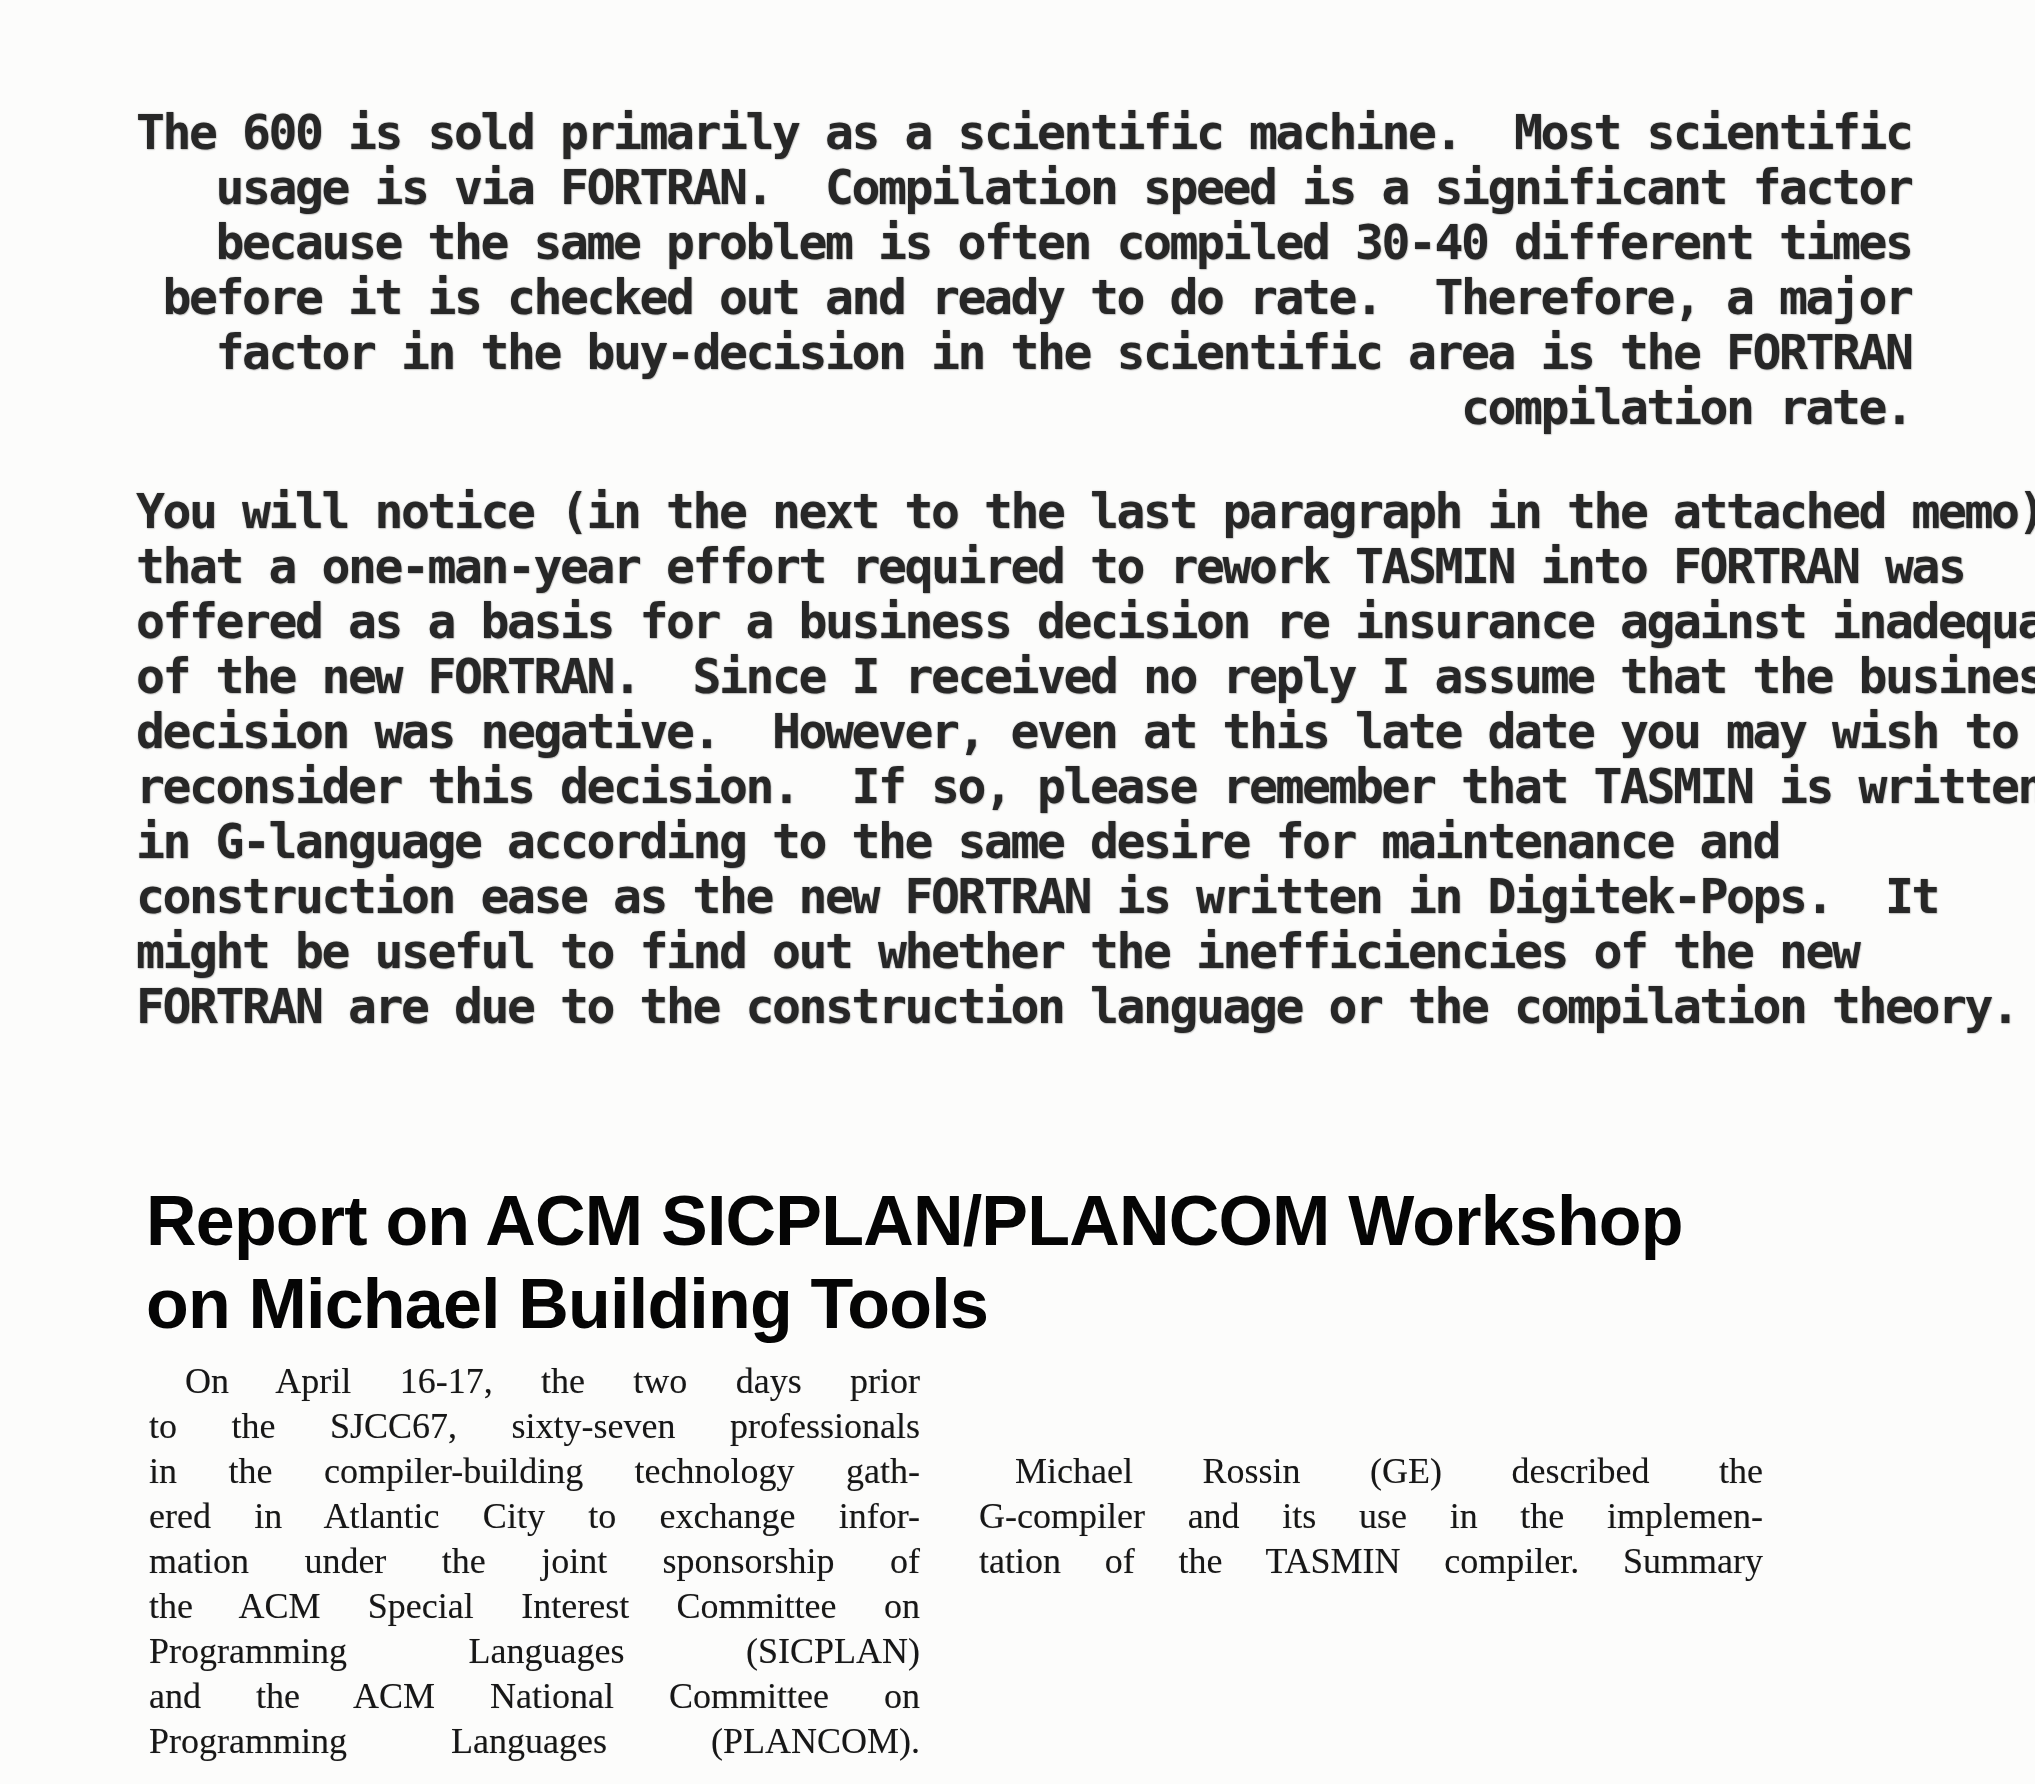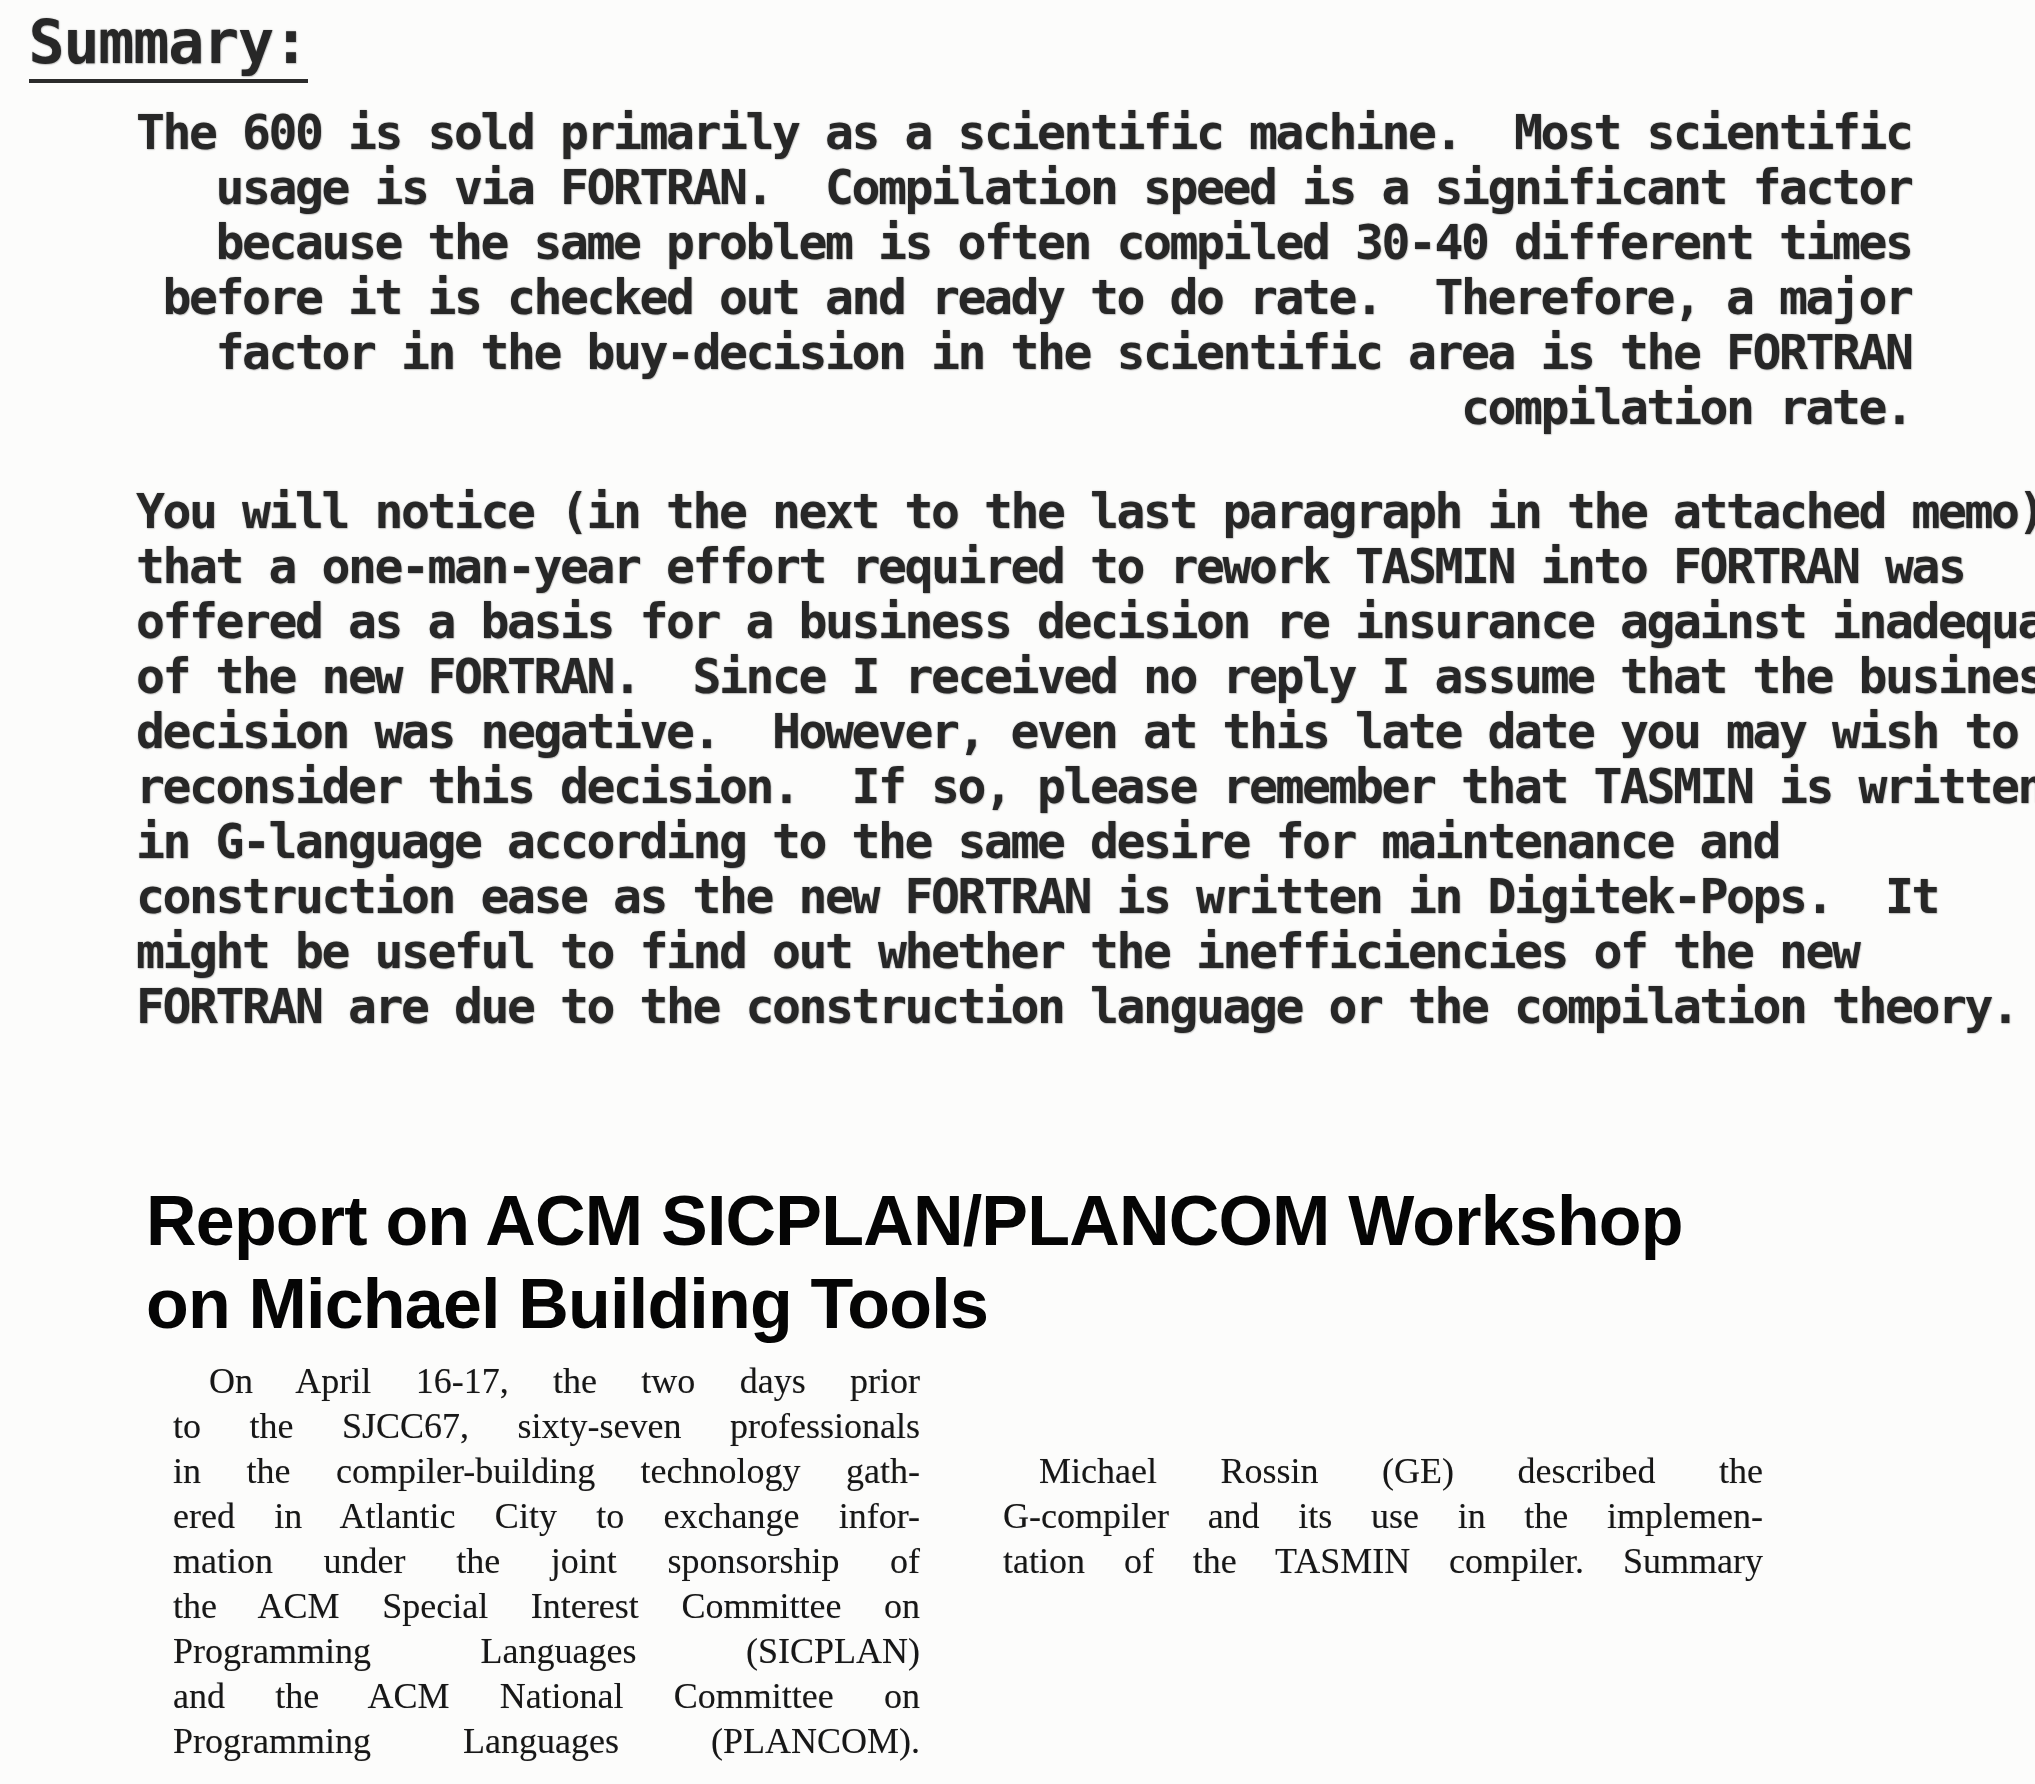--- a/index.html
+++ b/index.html
@@ -65,33 +65,29 @@
     font-family: "Liberation Serif", "DejaVu Serif", serif;
     color: #171717;
     font-size: 36px;
     text-shadow: 0 0 0.8px rgba(20,20,20,0.35);
   }
   .article-col > div {
     height: 45px;
     line-height: 45px;
     text-align: justify;
     text-align-last: justify;
-    margin-left: 24px;
   }
   #article-col-left  { left: 149px;  width: 771px; }
   #article-col-right { left: 979px; width: 784px; padding-top: 90px; }
 </style>
 </head>
 <body>
 
 <div class="page">
 
-  <div class="tw summary-heading">
-    <span class="underlined">Summary:</span>
-  </div>
 
   <div class="tw memo-para" id="memo-para-1">
       <div>The 600 is sold primarily as a scientific machine.  Most scientific</div>
       <div>usage is via FORTRAN.  Compilation speed is a significant factor</div>
       <div>because the same problem is often compiled 30-40 different times</div>
       <div>before it is checked out and ready to do rate.  Therefore, a major</div>
       <div>factor in the buy-decision in the scientific area is the FORTRAN</div>
       <div>compilation rate.</div>
     </div>
 

